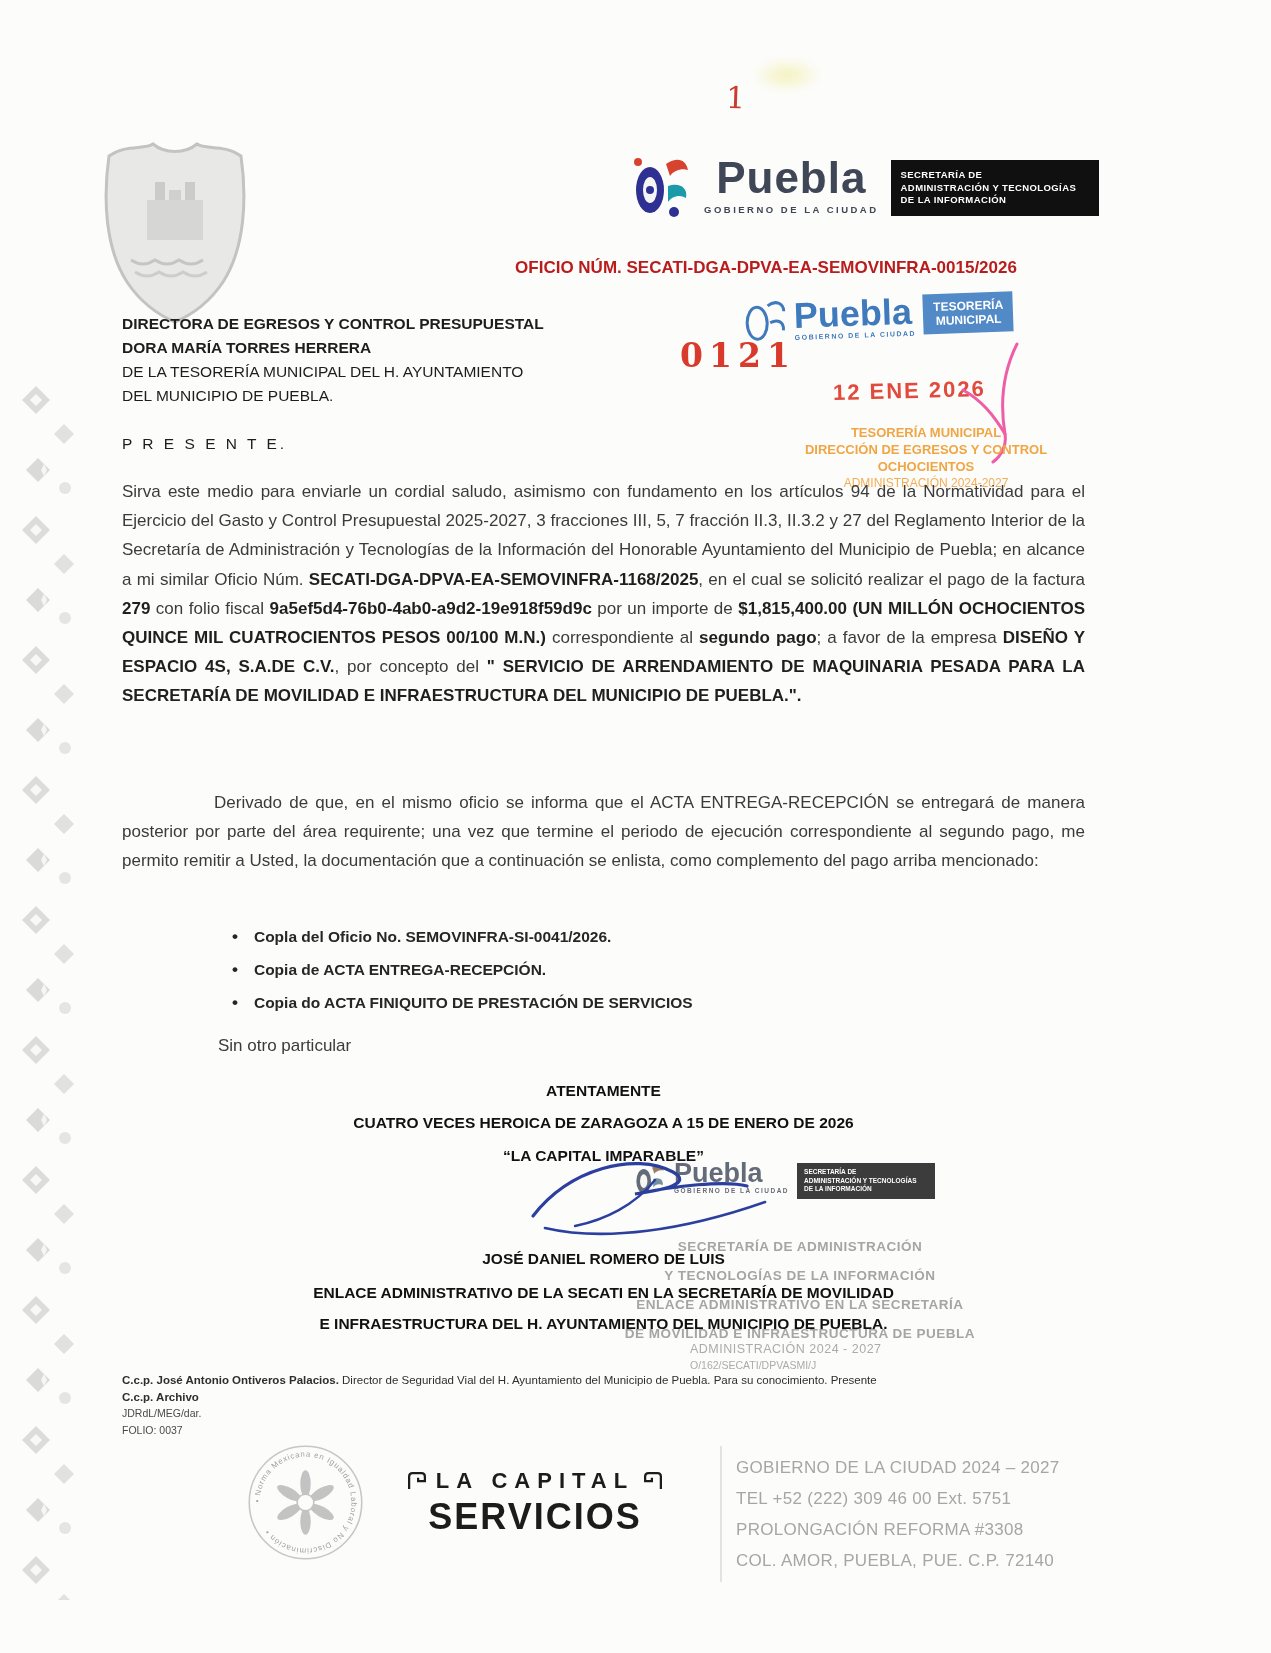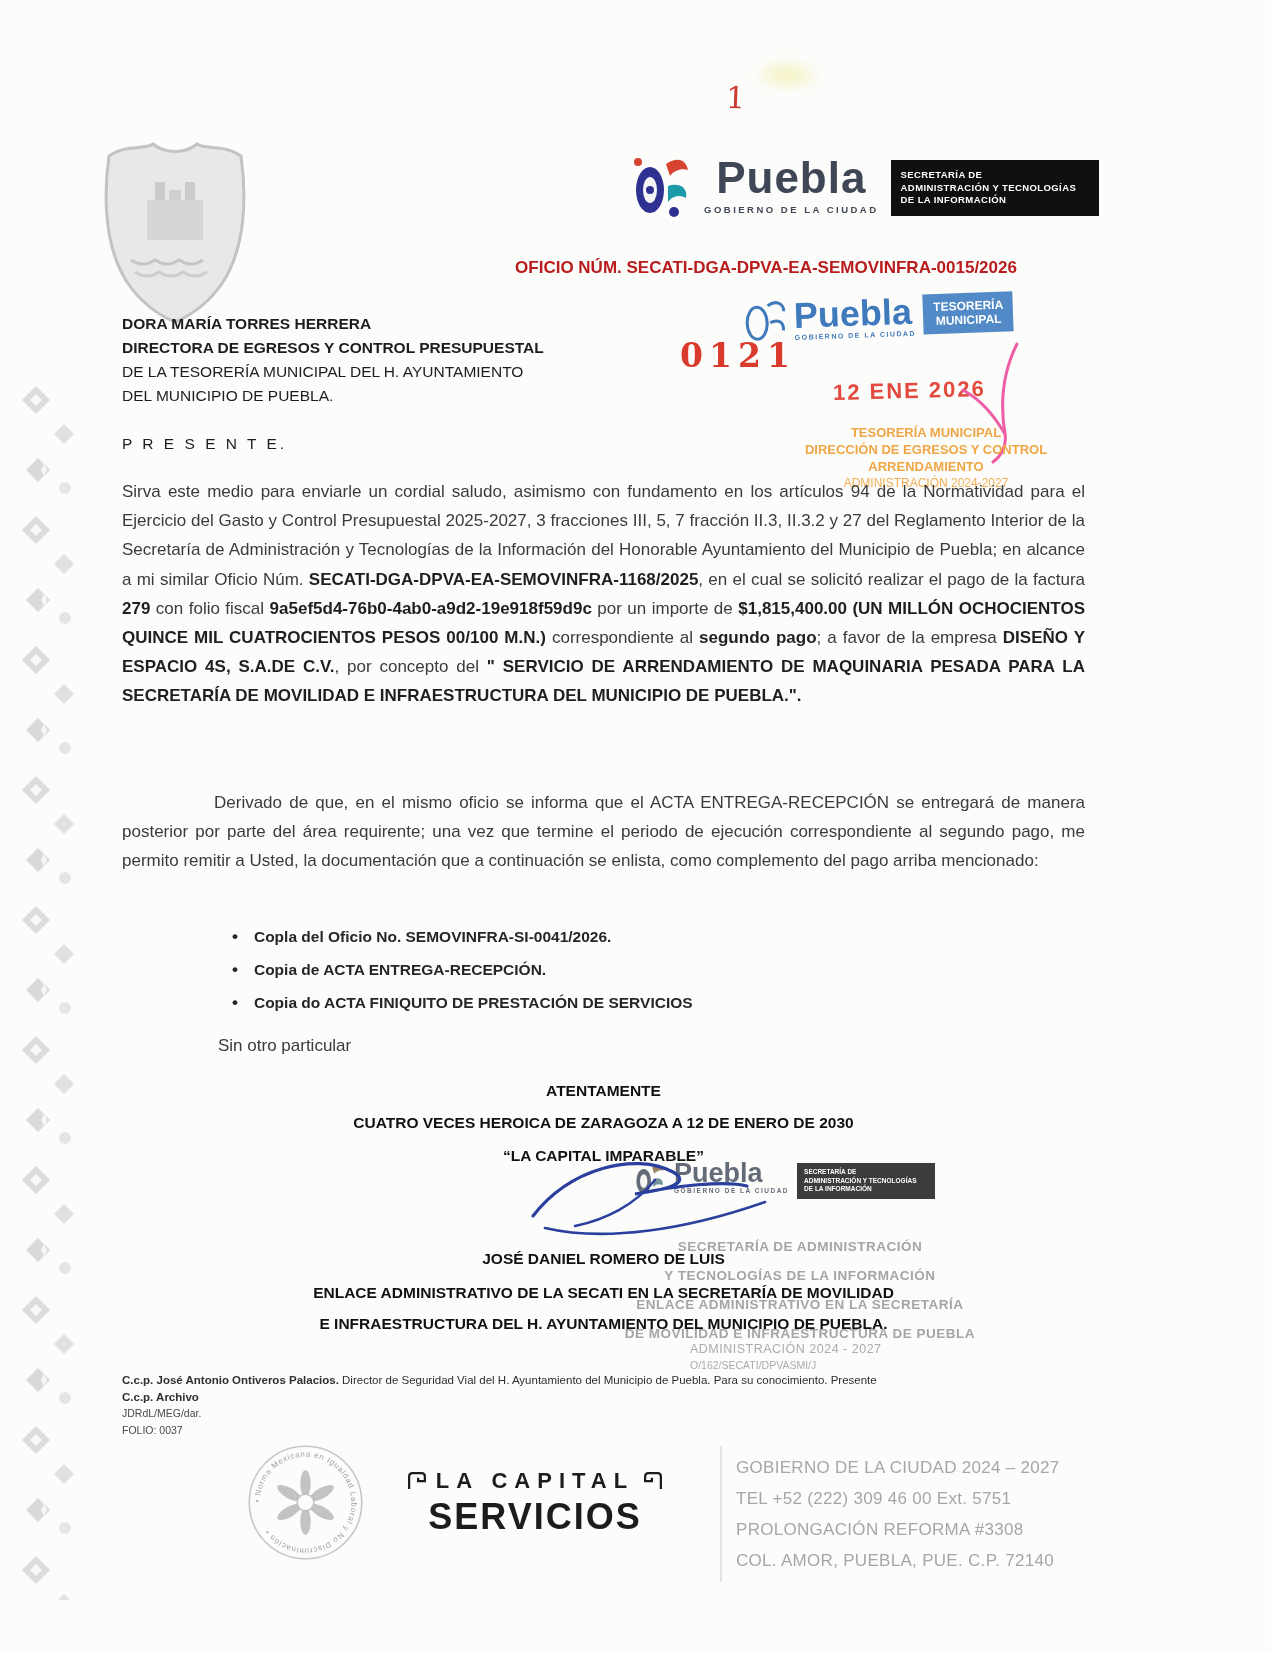--- a/index.html
+++ b/index.html
@@ -130,22 +130,22 @@
     <div class="sec-box">
       <div>SECRETARÍA DE</div>
       <div>ADMINISTRACIÓN Y TECNOLOGÍAS</div>
       <div>DE LA INFORMACIÓN</div>
     </div>
   </div>
 
   <div class="abs oficio-line">OFICIO NÚM. SECATI-DGA-DPVA-EA-SEMOVINFRA-0015/2026</div>
 
   <div class="abs recipient">
+    <div class="b">DIRECTORA DE EGRESOS Y CONTROL PRESUPUESTAL</div>
     <div class="b">DORA MARÍA TORRES HERRERA</div>
-    <div class="b">DIRECTORA DE EGRESOS Y CONTROL PRESUPUESTAL</div>
     <div>DE LA TESORERÍA MUNICIPAL DEL H. AYUNTAMIENTO</div>
     <div>DEL MUNICIPIO DE PUEBLA.</div>
     <div class="presente">P R E S E N T E.</div>
   </div>
 
   <div class="abs t-stamp">
     <svg width="44" height="48" viewBox="0 0 44 48">
       <ellipse cx="15" cy="27" rx="10" ry="16" fill="none" stroke="#2f6fb8" stroke-width="3"></ellipse>
       <path d="M26 10 C 34 4, 42 8, 42 16" fill="none" stroke="#2f6fb8" stroke-width="3"></path>
       <path d="M28 27 C 36 23, 42 27, 41 35" fill="none" stroke="#2f6fb8" stroke-width="3"></path>
@@ -164,37 +164,37 @@
   <div class="abs date-stamp">12 ENE 2026</div>
 
   <svg class="abs pink-scribble" width="80" height="130" viewBox="0 0 80 130">
     <path d="M62 6 C 50 30, 44 60, 50 96 C 52 108, 46 118, 38 124" stroke="#ee5da5" stroke-width="3" fill="none" stroke-linecap="round"></path>
     <path d="M50 96 C 38 76, 26 62, 8 52" stroke="#ee5da5" stroke-width="3" fill="none" stroke-linecap="round"></path>
   </svg>
 
   <div class="abs dept-stamp">
     <div class="d1">TESORERÍA MUNICIPAL</div>
     <div class="d2">DIRECCIÓN DE EGRESOS Y CONTROL</div>
-    <div class="d3">ARRENDAMIENTO</div>
+    <div class="d3">OCHOCIENTOS</div>
     <div class="d4">ADMINISTRACIÓN 2024-2027</div>
   </div>
 
   <div class="abs para para1"><span>Sirva este medio para enviarle un cordial saludo, asimismo con fundamento en los artículos 94 de la Normatividad para el Ejercicio del Gasto y Control Presupuestal 2025-2027, 3 fracciones III, 5, 7 fracción II.3, II.3.2 y 27 del Reglamento Interior de la Secretaría de Administración y Tecnologías de la Información del Honorable Ayuntamiento del Municipio de Puebla; en alcance a mi similar Oficio Núm. </span><span style="font-weight: 700; color: rgb(31, 31, 31);">SECATI-DGA-DPVA-EA-SEMOVINFRA-1168/2025</span><span>, en el cual se solicitó realizar el pago de la factura </span><span style="font-weight: 700; color: rgb(31, 31, 31);">279</span><span> con folio fiscal </span><span style="font-weight: 700; color: rgb(31, 31, 31);">9a5ef5d4-76b0-4ab0-a9d2-19e918f59d9c</span><span> por un importe de </span><span style="font-weight: 700; color: rgb(31, 31, 31);">$1,815,400.00 (UN MILLÓN OCHOCIENTOS QUINCE MIL CUATROCIENTOS PESOS 00/100 M.N.)</span><span> correspondiente al </span><span style="font-weight: 700; color: rgb(31, 31, 31);">segundo pago</span><span>; a favor de la empresa </span><span style="font-weight: 700; color: rgb(31, 31, 31);">DISEÑO Y ESPACIO 4S, S.A.DE C.V.</span><span>, por concepto del </span><span style="font-weight: 700; color: rgb(31, 31, 31);">" SERVICIO DE ARRENDAMIENTO DE MAQUINARIA PESADA PARA LA SECRETARÍA DE MOVILIDAD E INFRAESTRUCTURA DEL MUNICIPIO DE PUEBLA.".</span></div>
   <div class="abs para para2">Derivado de que, en el mismo oficio se informa que el ACTA ENTREGA-RECEPCIÓN se entregará de manera posterior por parte del área requirente; una vez que termine el periodo de ejecución correspondiente al segundo pago, me permito remitir a Usted, la documentación que a continuación se enlista, como complemento del pago arriba mencionado:</div>
 
   <ul class="abs bullets">
     <li>Copla del Oficio No. SEMOVINFRA-SI-0041/2026.</li>
     <li>Copia de ACTA ENTREGA-RECEPCIÓN.</li>
     <li>Copia do ACTA FINIQUITO DE PRESTACIÓN DE SERVICIOS</li>
   </ul>
 
   <div class="abs closing">Sin otro particular</div>
 
   <div class="abs cline atentamente">ATENTAMENTE</div>
-  <div class="abs cline place-date">CUATRO VECES HEROICA DE ZARAGOZA A 12 DE ENERO DE 2030</div>
+  <div class="abs cline place-date">CUATRO VECES HEROICA DE ZARAGOZA A 15 DE ENERO DE 2026</div>
   <div class="abs cline slogan">“LA CAPITAL IMPARABLE”</div>
 
   <svg class="abs sig-svg" width="280" height="95" viewBox="0 0 280 95">
     <path d="M18 66 C 55 18, 120 2, 158 22 C 178 33, 150 40, 120 44 C 160 36, 210 30, 232 36" stroke="#2b3f9f" stroke-width="3.2" fill="none" stroke-linecap="round"></path>
     <path d="M30 78 C 90 92, 170 80, 250 52" stroke="#2b3f9f" stroke-width="2.6" fill="none" stroke-linecap="round"></path>
     <path d="M140 30 C 120 55, 90 70, 60 76" stroke="#2b3f9f" stroke-width="2.4" fill="none" stroke-linecap="round"></path>
   </svg>
 
   <div class="abs sig-stamp">
     <svg width="34" height="38" viewBox="0 0 64 72">

